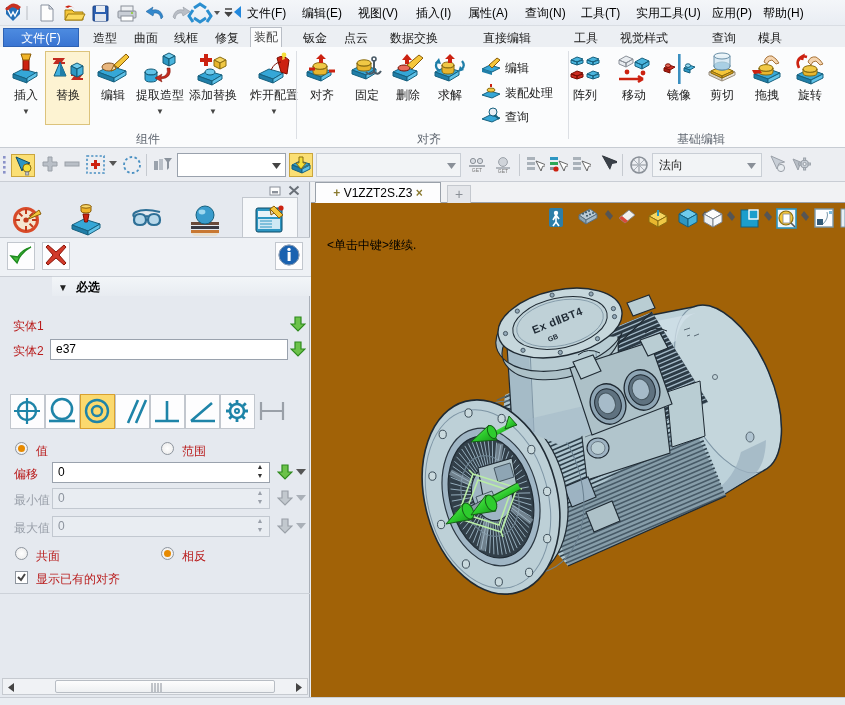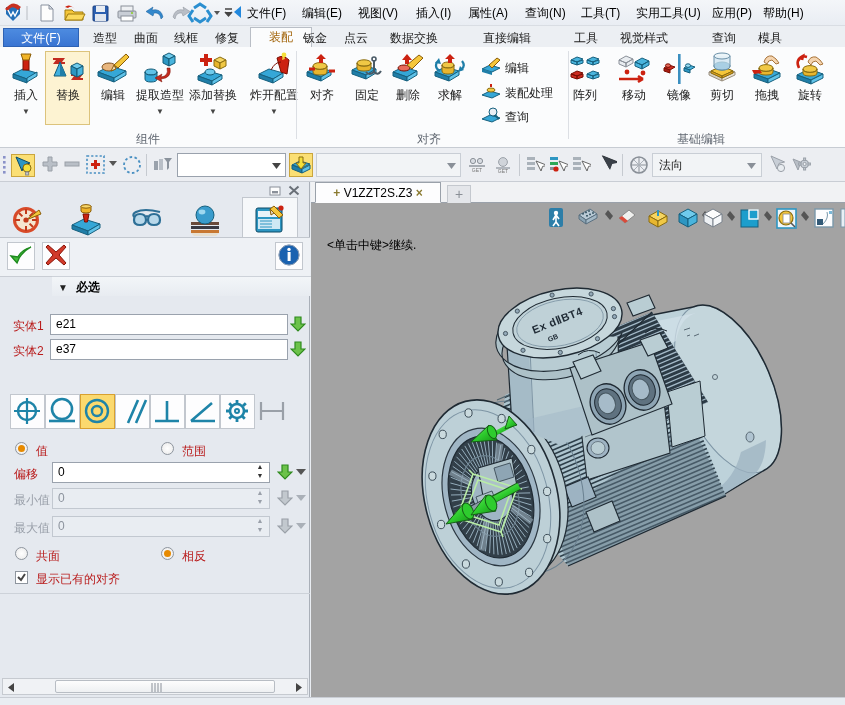--- a/index.html
+++ b/index.html
@@ -5,21 +5,21 @@
 html,body{width:845px;height:705px;overflow:hidden;}
 body{font-family:"Liberation Sans",sans-serif;font-size:12px;color:#111;background:#e9edf2;position:relative;}
 .abs{position:absolute;}
 
 #titlebar{left:0;top:0;width:845px;height:26px;background:linear-gradient(#f4f6f9,#e9edf3);border-bottom:1px solid #d9dde3;}
 .menuitem{position:absolute;top:5px;font-size:12px;color:#000;}
 
 #tabrow{left:0;top:26px;width:845px;height:21px;background:#eceff3;}
 #filebtn{position:absolute;left:3px;top:2px;width:76px;height:19px;background:linear-gradient(#4d8be0,#3a75d2);border:1px solid #2e62b4;color:#fff;text-align:center;line-height:18px;}
 .rtab{position:absolute;top:4px;font-size:12px;color:#222;}
-#activetab{position:absolute;left:250px;top:1px;width:62px;height:20px;background:#fbfcfd;border:1px solid #b9bec6;border-bottom:none;text-align:center;line-height:19px;color:#a16207;}
+#activetab{position:absolute;left:250px;top:1px;width:32px;height:20px;background:#fbfcfd;border:1px solid #b9bec6;border-bottom:none;text-align:center;line-height:19px;color:#404040;}
 
 #ribbon{left:0;top:47px;width:845px;height:101px;background:#fbfcfd;border-bottom:1px solid #c7ccd3;}
 .rbtn{position:absolute;top:3px;text-align:center;}
 .rbtn .ric{margin:2px auto 1px auto;width:34px;height:34px;}
 .rbtn .rlab{font-size:12px;color:#1a1a1a;white-space:nowrap;}
 .rbtn .rarr{margin-top:3px;font-size:8px;color:#444;}
 .gsep{position:absolute;top:4px;width:1px;height:88px;background:#dcdfe4;}
 .glabel{position:absolute;top:84px;font-size:12px;color:#5f6670;}
 .smallbtn{position:absolute;height:20px;font-size:12px;color:#1a1a1a;line-height:20px;}
 .smallbtn svg{vertical-align:-5px;margin-right:4px;}
@@ -38,21 +38,21 @@
 .sechead .tri{font-size:10px;margin:0 8px 0 6px;color:#222;}
 .flabel{position:absolute;font-size:12px;color:#b91c1c;}
 .finput{position:absolute;height:21px;background:#fff;border:1px solid #9aa2ad;font-size:12px;line-height:19px;padding-left:5px;color:#000;}
 .dis .flabel{color:#9aa0aa;}
 .finput.dis2{background:#e9edf2;border-color:#c2c8d0;color:#8d949e;}
 .radio{position:absolute;width:13px;height:13px;border-radius:50%;background:radial-gradient(#fff,#e8e8e8);border:1px solid #8e959e;}
 .radio.on::after{content:"";position:absolute;left:2px;top:2px;width:7px;height:7px;border-radius:50%;background:#e78a00;}
 .spin{position:absolute;width:16px;height:21px;font-size:7px;color:#333;text-align:center;line-height:9px;}
 .grnarr{position:absolute;}
 
-#viewport{left:311px;top:182px;width:534px;height:523px;background:#a3a3a3;}
+#viewport{left:311px;top:182px;width:534px;height:523px;background:#a16207;}
 #vtabbar{position:absolute;left:0;top:0;width:534px;height:21px;background:#f1f2f4;border-bottom:1px solid #9aa1aa;}
 #vtab{position:absolute;left:4px;top:0px;width:126px;height:21px;background:#fdfdfe;border:1px solid #9aa1aa;border-bottom:1px solid #fdfdfe;font-size:12px;line-height:20px;text-align:center;color:#000;}
 #vplus{position:absolute;left:136px;top:3px;width:24px;height:18px;background:#e4e6ea;border:1px solid #c4c8ce;border-bottom:none;color:#8a8f96;text-align:center;line-height:16px;font-size:14px;}
 #hinttext{position:absolute;left:16px;top:55px;font-size:12px;color:#000;}
 .vico{position:absolute;top:24px;}
 #pscroll{position:absolute;left:2px;top:496px;width:306px;height:17px;background:#f0f2f5;border:1px solid #c6cad0;}
 #pthumb{position:absolute;left:52px;top:1px;width:220px;height:13px;background:linear-gradient(#fdfdfd,#eef0f2);border:1px solid #b8bdc4;border-radius:2px;}
 </style>
 </head>
 <body>
@@ -543,21 +543,20 @@
         </svg></div>
     <div class="pbtn" style="left:275px;width:28px"><svg width="24" height="24" viewBox="0 0 24 24">
           <circle cx="12" cy="12" r="10" fill="#1a62b0" stroke="#0d3a70"></circle>
           <circle cx="12" cy="12" r="10" fill="none" stroke="#fff" stroke-width="1" stroke-opacity="0.5"></circle>
           <rect x="10.6" y="9" width="3" height="9" fill="#fff"></rect>
           <circle cx="12" cy="6.4" r="1.7" fill="#fff"></circle>
         </svg></div>
   </div>
   <div class="sechead" style="top:94px"><span class="tri">▼</span>必选</div>
   <span class="flabel" style="left:13px;top:136px">实体1</span>
-  <div class="finput" style="left:50px;top:132px;width:238px;">e21</div>
   <svg class="grnarr" style="left:290px;top:133px" width="16" height="18" viewBox="0 0 16 18">
       <path d="M5 2 h6 v7 h4 l-7 7 -7 -7 h4 z" fill="#6cc24a" stroke="#2e8a1e" stroke-width="1.2"></path>
     </svg>
   <span class="flabel" style="left:13px;top:161px">实体2</span>
   <div class="finput" style="left:50px;top:157px;width:238px;">e37</div>
   <svg class="grnarr" style="left:290px;top:158px" width="16" height="18" viewBox="0 0 16 18">
       <path d="M5 2 h6 v7 h4 l-7 7 -7 -7 h4 z" fill="#6cc24a" stroke="#2e8a1e" stroke-width="1.2"></path>
     </svg>
 
   <div class="abs" style="left:10px;top:212px;width:278px;height:35px;">

